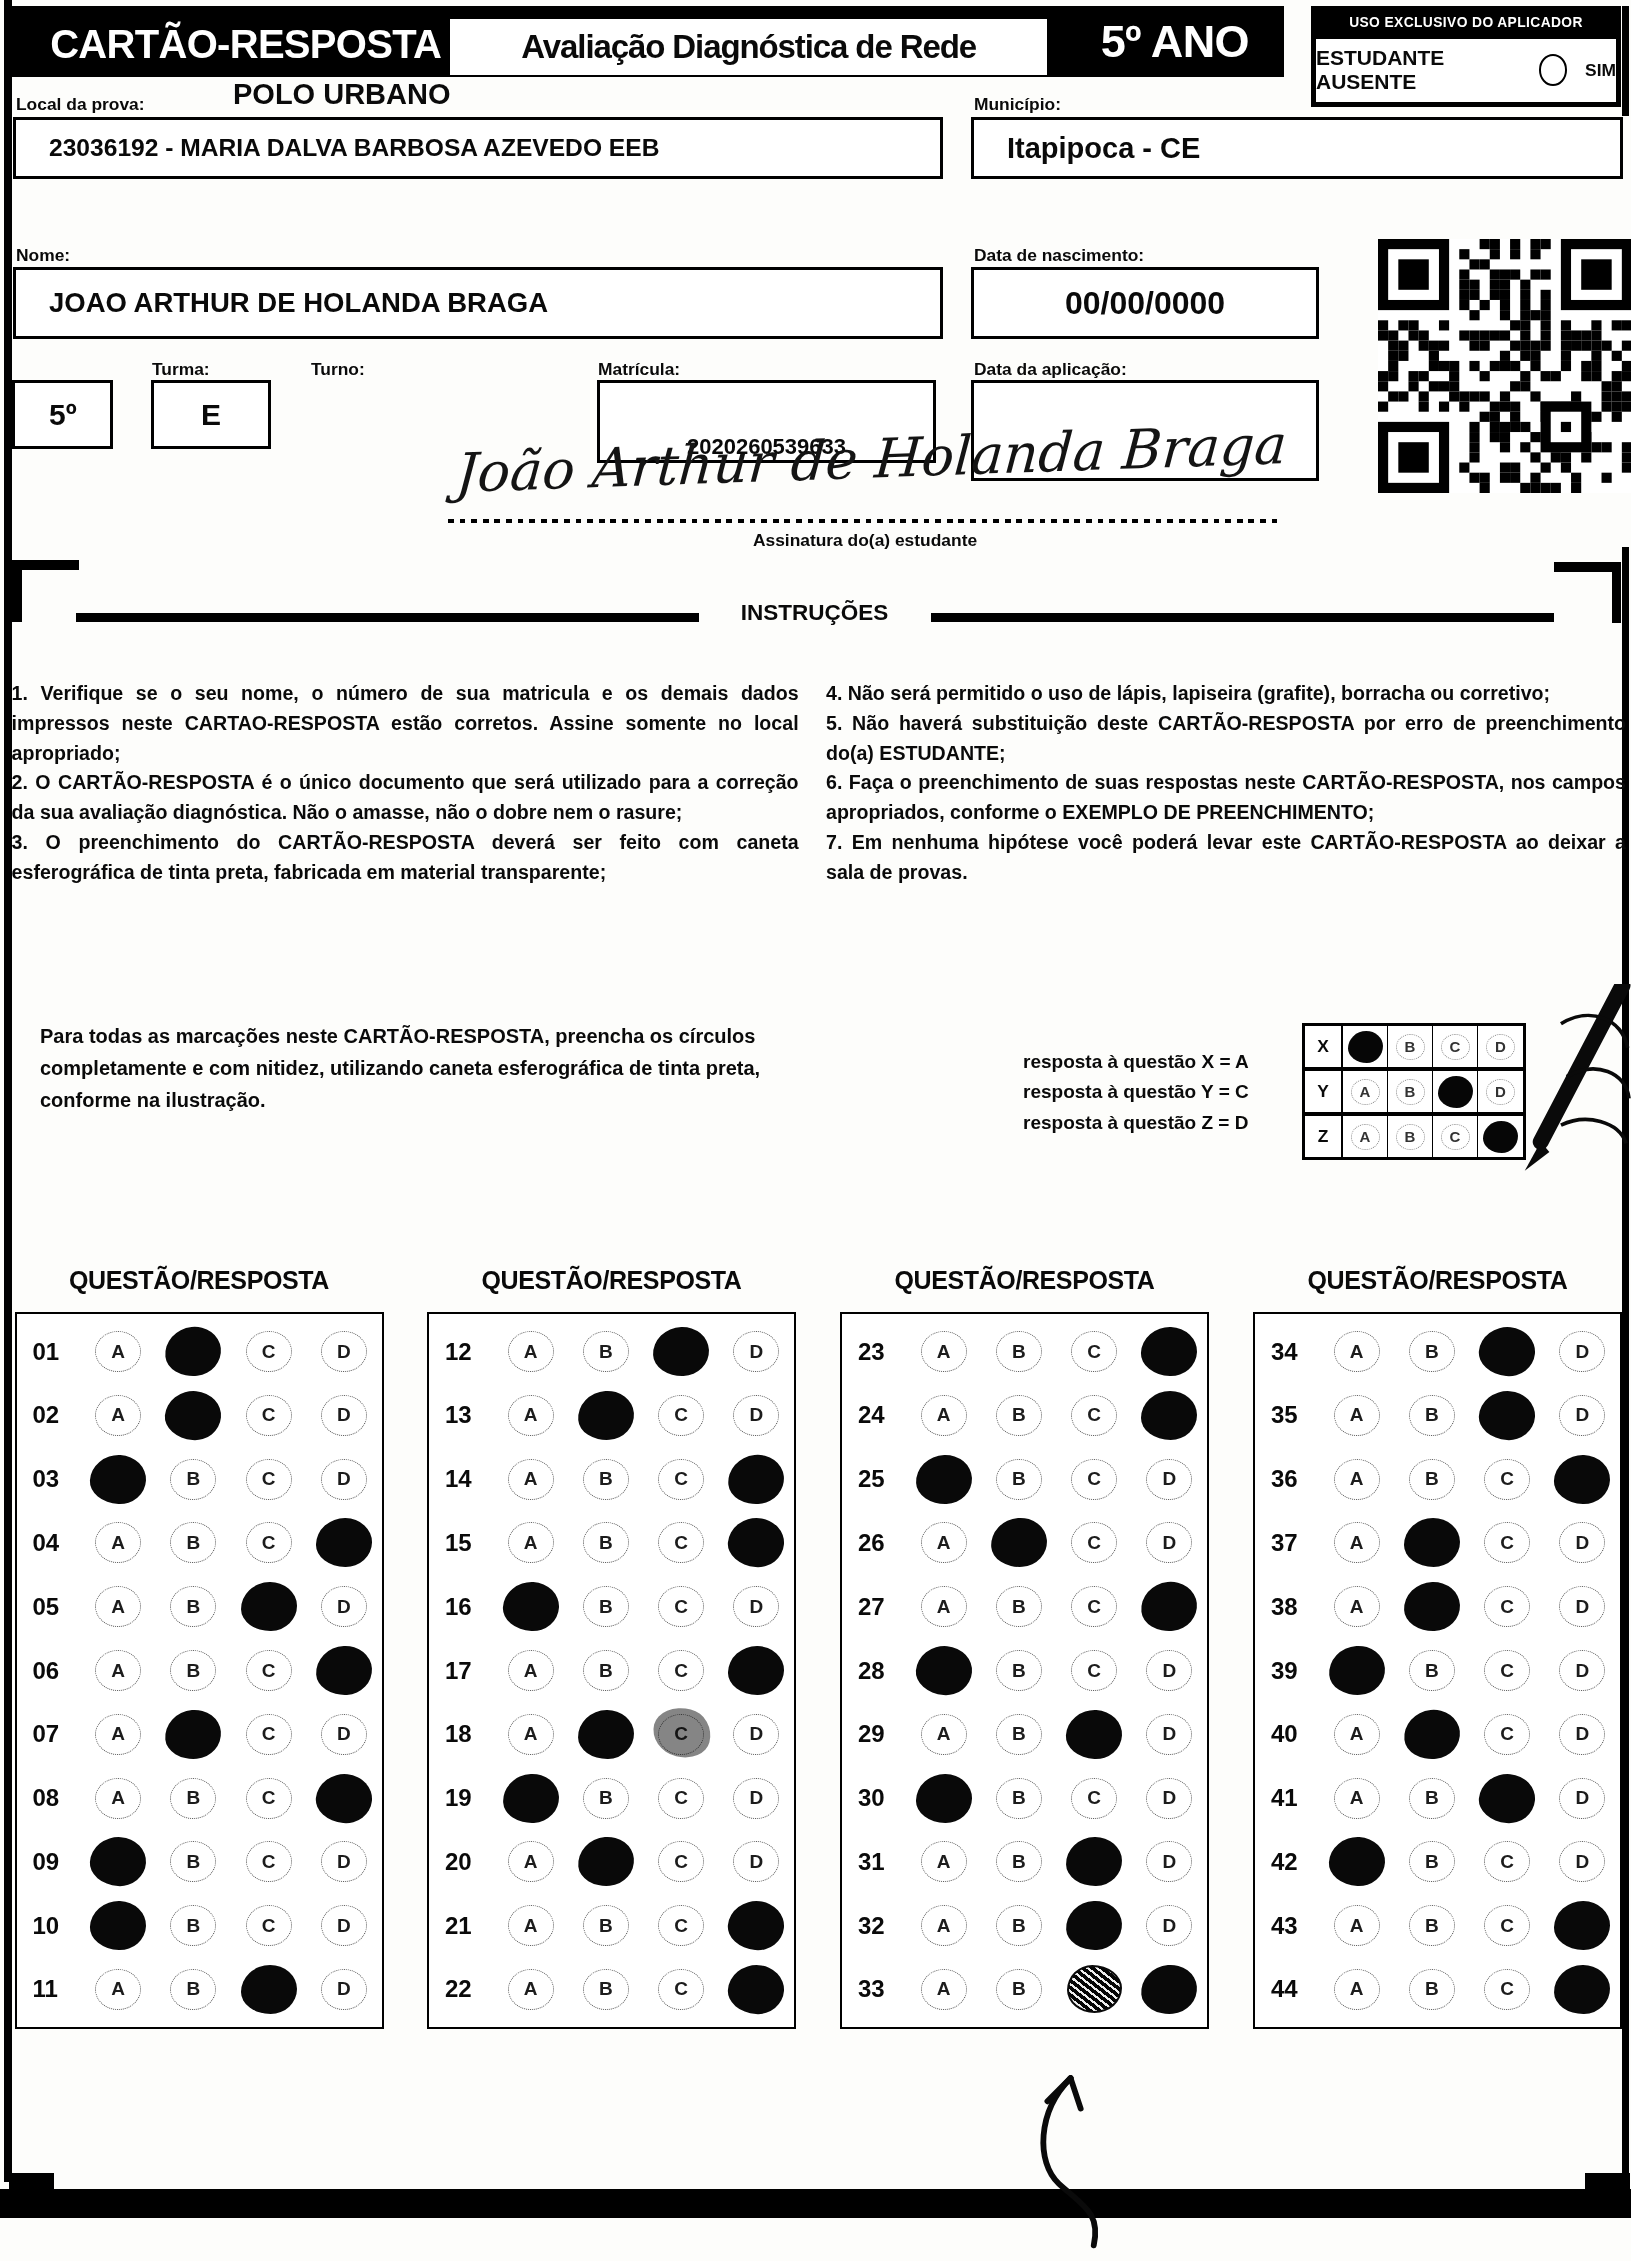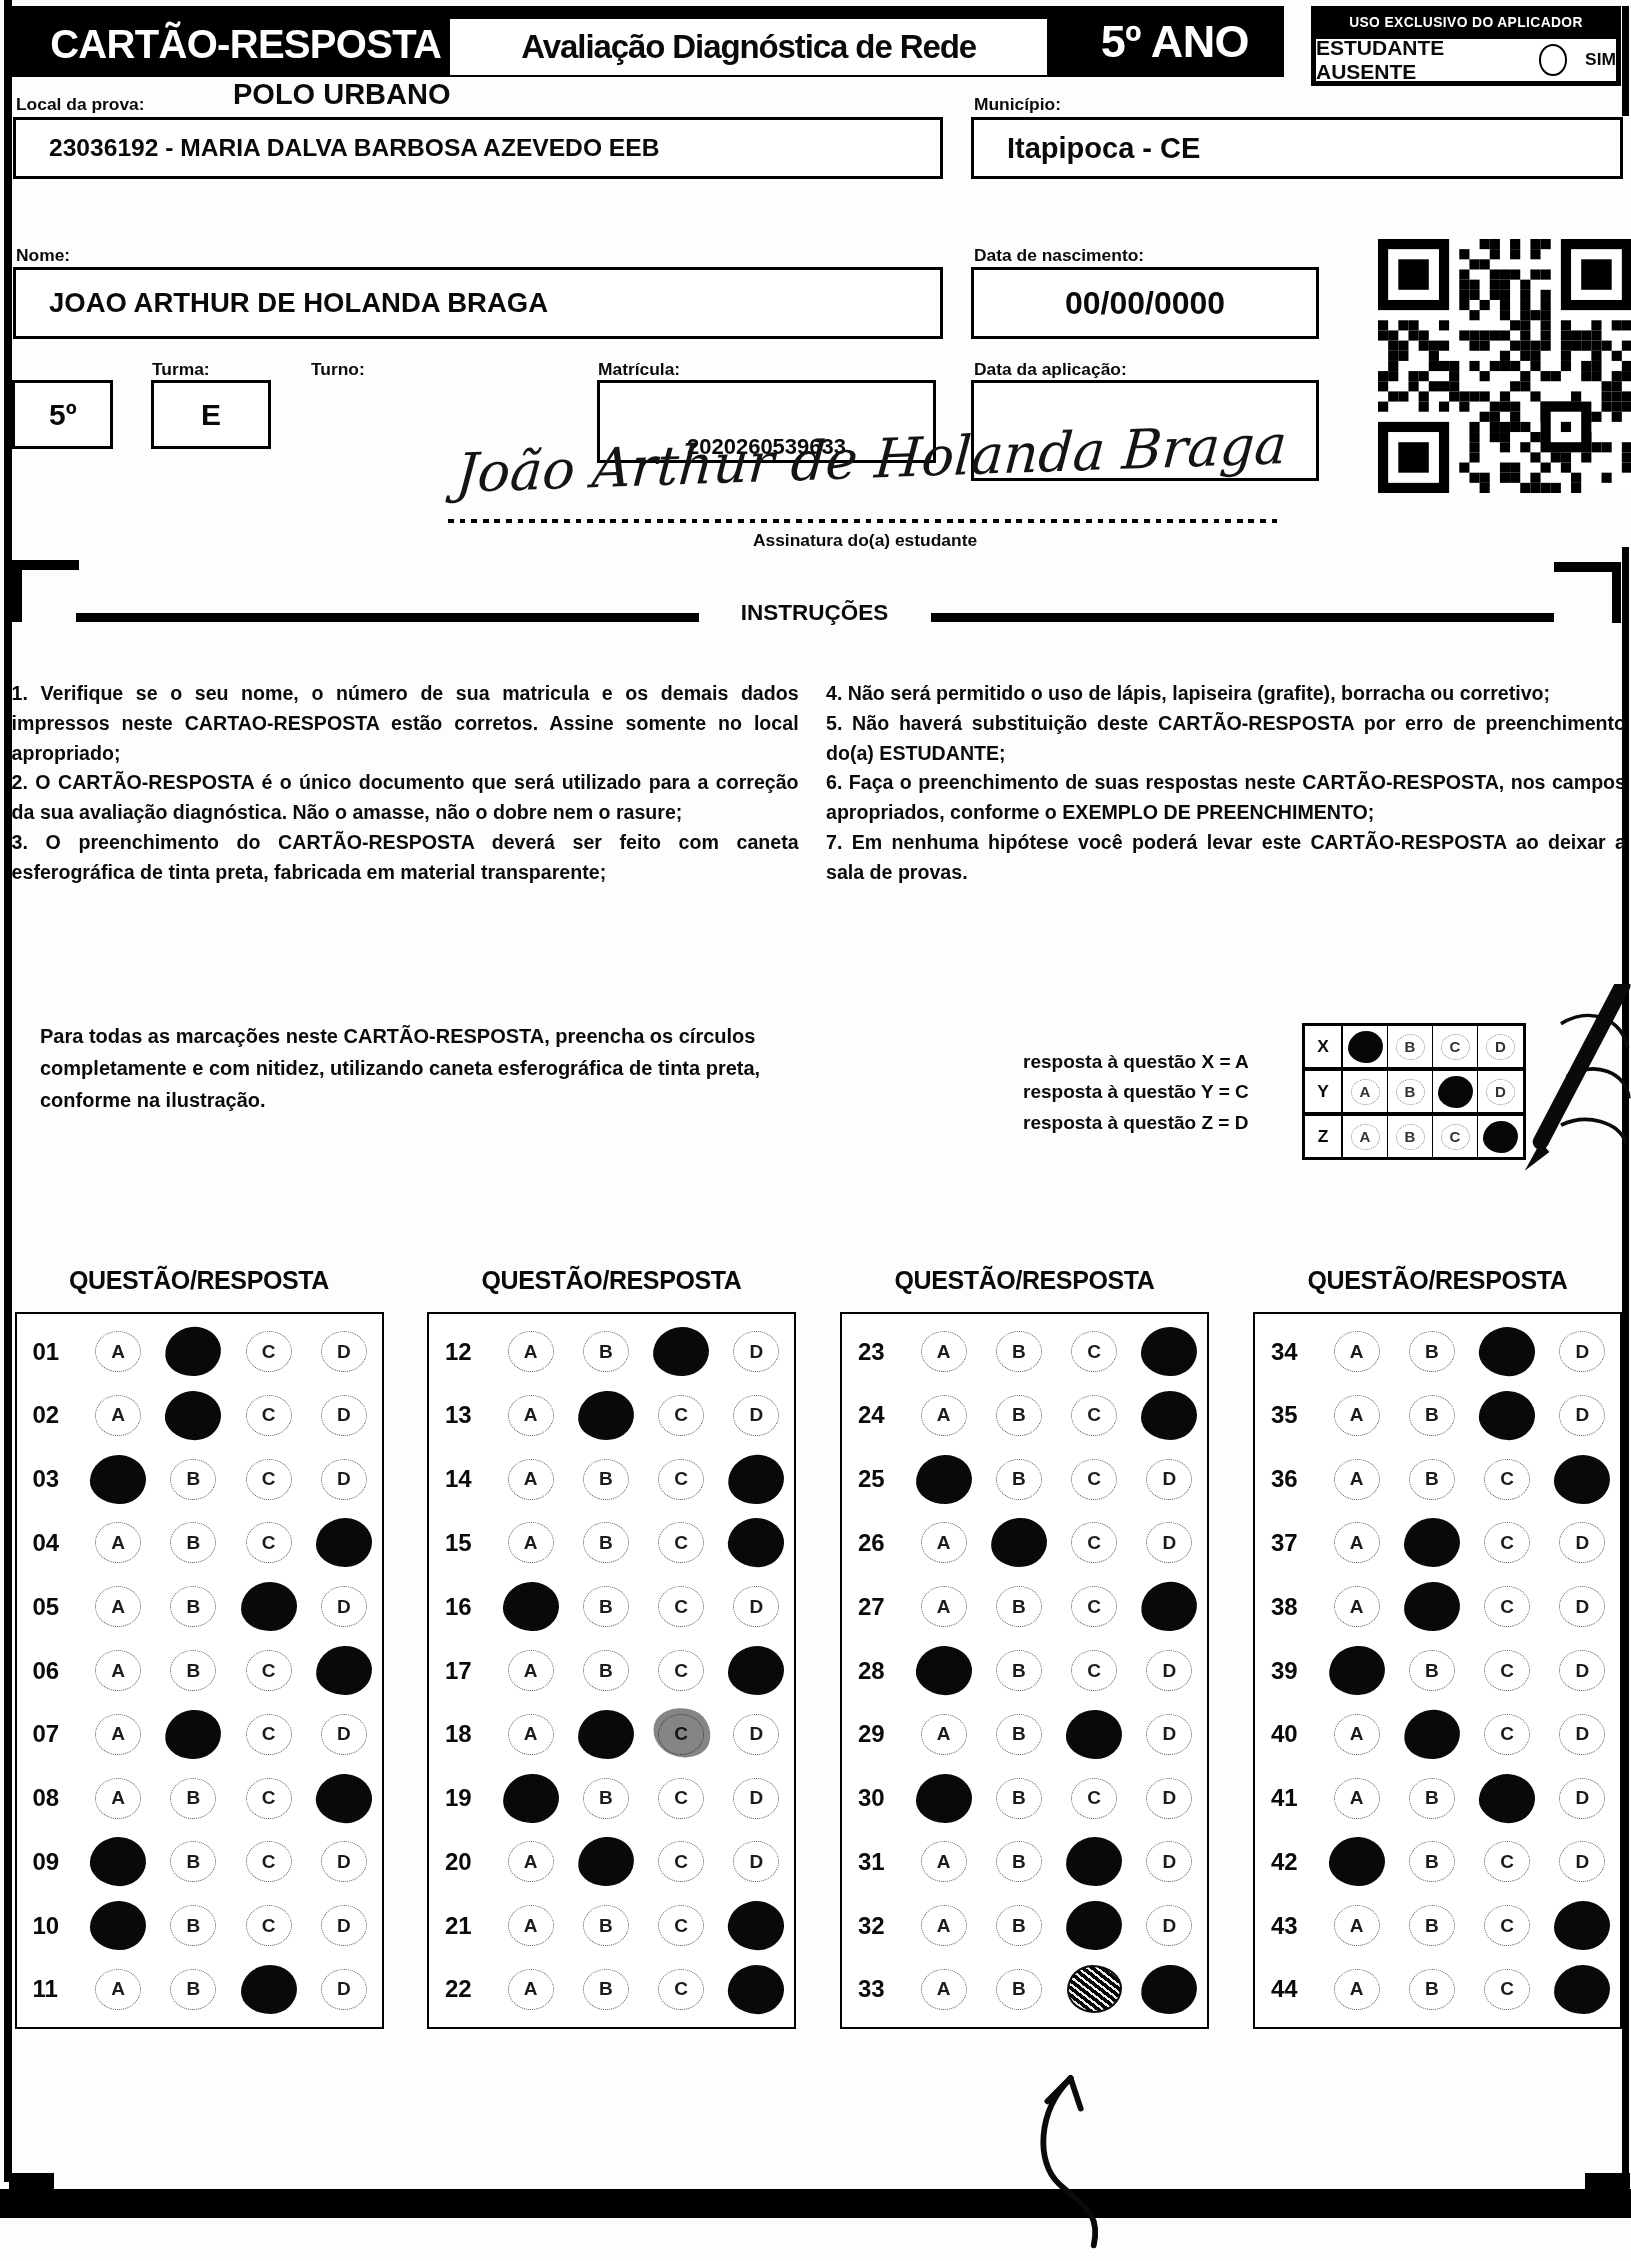--- a/index.html
+++ b/index.html
@@ -19,21 +19,21 @@
   .bottom-bar { left:0; top:2189px; width:1632px; height:29px; background:#000; }
   .crn { background:#000; }
   
   .hbar { left:7.2px; top:5.8px; width:1277px; height:71px; background:#000; }
   .htitle { left:43px; top:16px; color:#fff; font-size:40px; font-weight:bold; letter-spacing:-0.7px; }
   .hsub { left:443px; top:13px; width:597px; height:56px; background:#fff;
           display:flex; align-items:center; justify-content:center; }
   .hsub span { font-size:33px; font-weight:bold; letter-spacing:-1.1px; }
   .hgrade { left:1066px; top:10px; width:203px; text-align:center; color:#fff;
             font-size:45px; font-weight:bold; letter-spacing:-0.7px; }
-  .apl { left:1311px; top:5.8px; width:310px; height:80px; background:#000; }
+  .apl { left:1311px; top:5.8px; width:310px; height:101px; background:#000; }
   .apl-top { height:33px; color:#fff; font-size:13.8px; font-weight:bold;
              display:flex; align-items:center; justify-content:center; letter-spacing:0.4px; }
   .apl-body { position:absolute; left:5px; top:33px; right:5px; bottom:5px; background:#fff;
               display:flex; align-items:center; justify-content:center; gap:18px;
               font-size:21px; font-weight:bold; }
   .apl-circle { width:32px; height:32px; border:2.9px solid #000; border-radius:50%; background:#fff; display:inline-block; }
   .apl-sim { font-size:17.4px; font-weight:bold; }
   
   .flabel { font-size:17.4px; font-weight:bold; }
   .fvalue-top { font-size:29px; font-weight:bold; }

